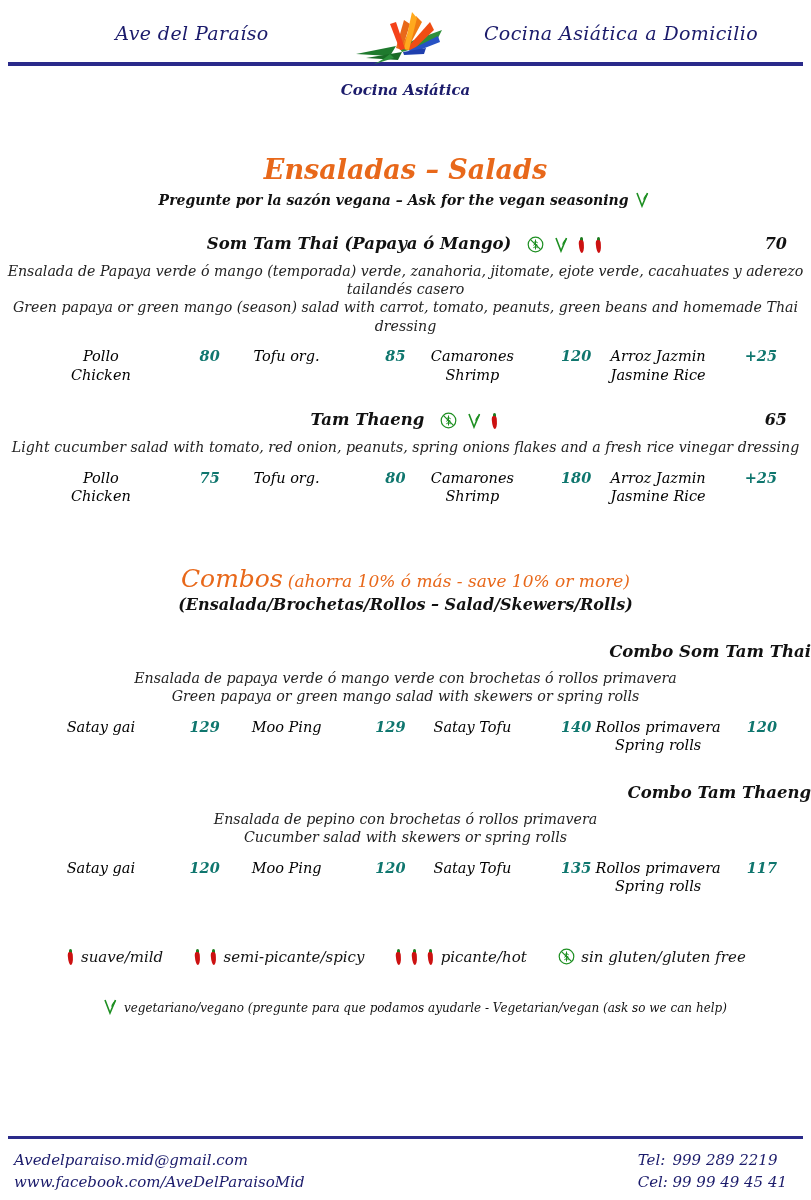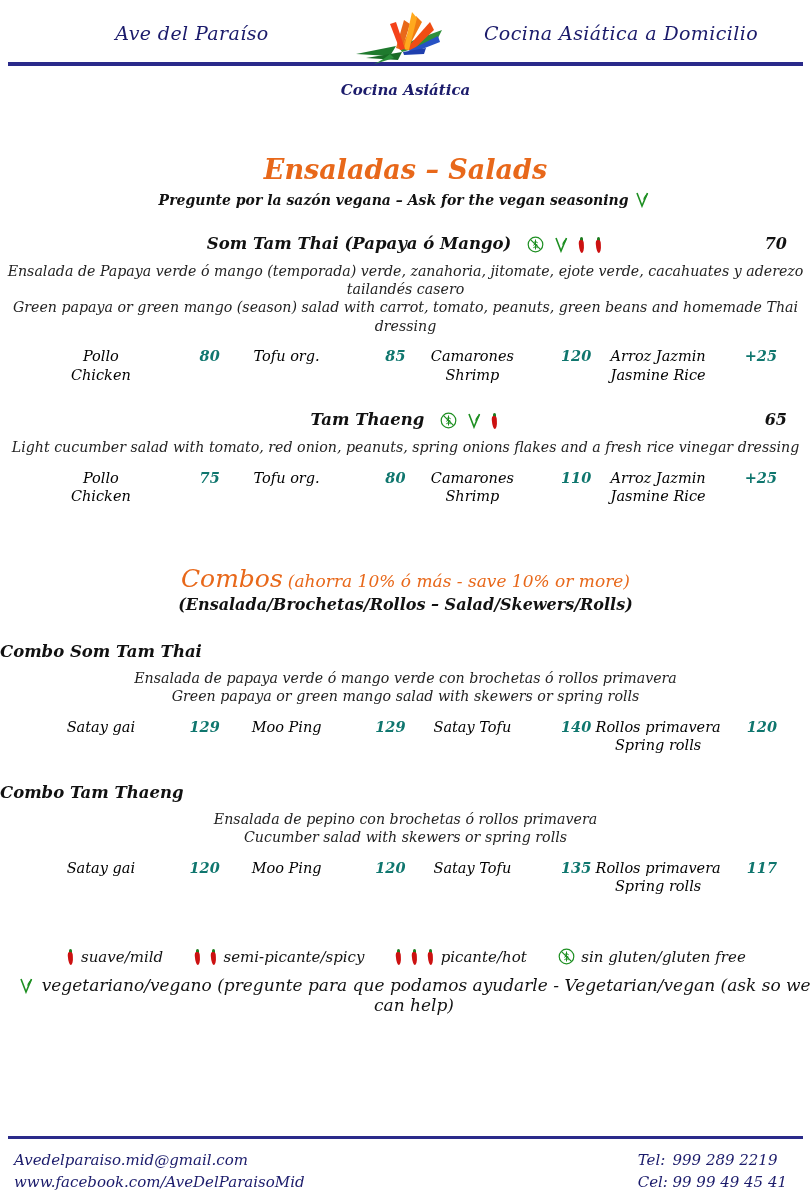--- a/index.html
+++ b/index.html
@@ -188,21 +188,21 @@
     font-style: italic;
     font-weight: bold;
     font-size: 16px;
     color: #111;
     margin-top: 2px;
   }
   .combo {
     margin-top: 28px;
   }
   .combo-name {
-    text-align: left;
+    text-align: right;
     font-style: italic;
     font-weight: bold;
     font-size: 16.5px;
     color: #111;
   }
 
   
   .legend {
     margin-top: 44px;
     text-align: center;
@@ -212,22 +212,22 @@
   }
   .legend-row {
     margin-top: 6px;
   }
   .legend-item {
     display: inline-block;
     margin: 8px 12px;
     white-space: nowrap;
   }
   .legend-row2 {
-    margin-top: 1px;
-    font-size: 17px;
+    margin-top: 24px;
+    font-size: 12px;
     padding-left: 17px;
   }
 
   
   .footer {
     position: absolute;
     left: 0;
     right: 0;
     bottom: 0;
     height: 64px;
@@ -429,21 +429,21 @@
           <div class="opt-name">
             <span>Tofu org.</span>
           </div>
           <div class="opt-price">80</div>
         </div>
         <div class="opt">
           <div class="opt-name">
             <span>Camarones</span><br>
             <span>Shrimp</span>
           </div>
-          <div class="opt-price">110</div>
+          <div class="opt-price">180</div>
         </div>
         <div class="opt">
           <div class="opt-name">
             <span>Arroz Jazmin</span><br>
             <span>Jasmine Rice</span>
           </div>
           <div class="opt-price">+25</div>
         </div>
       </div>
     </div>

